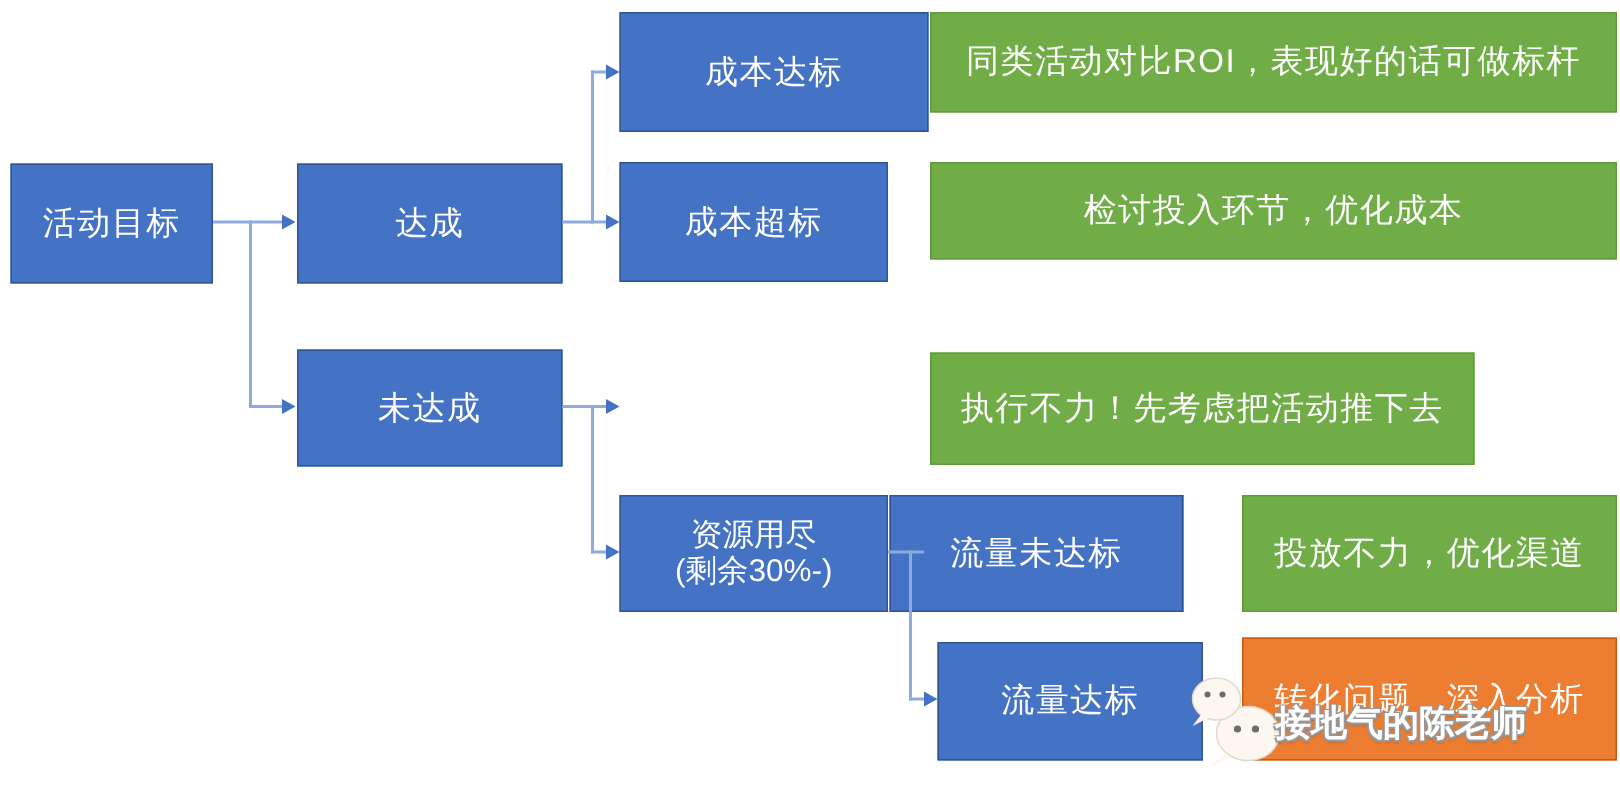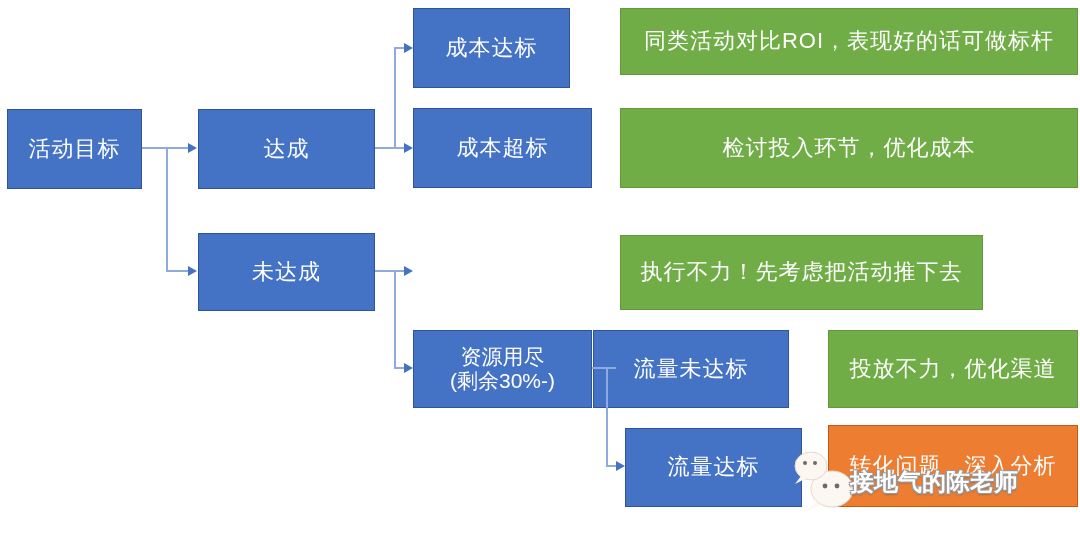--- a/index.html
+++ b/index.html
@@ -42,21 +42,21 @@
   </div>
 
   <div class="node blue" style="left:198px; top:109px; width:177px; height:80px;">
     <span>达成</span>
   </div>
 
   <div class="node blue" style="left:198px; top:233px; width:177px; height:78px;">
     <span>未达成</span>
   </div>
 
-  <div class="node blue" style="left:413px; top:8px; width:157px; height:80px;">
+  <div class="node blue" style="left:413px; top:8px; width:206px; height:80px;">
     <span>成本达标</span>
   </div>
 
   <div class="node blue" style="left:413px; top:108px; width:179px; height:80px;">
     <span>成本超标</span>
   </div>
 
 
   <div class="node blue" style="left:413px; top:330px; width:179px; height:78px;">
     <span class="l2">资源用尽</span>
@@ -68,21 +68,21 @@
   </div>
 
   <div class="node blue" style="left:625px; top:428px; width:177px; height:79px;text-align:right;">
     <span>流量达标</span>
   </div>
 
   <div class="node green" style="left:620px; top:8px; width:458px; height:67px;">
     <span>同类活动对比ROI，表现好的话可做标杆</span>
   </div>
 
-  <div class="node green" style="left:620px; top:108px; width:458px; height:80px;">
+  <div class="node green" style="left:620px; top:108px; width:458px; height:65px;">
     <span>检讨投入环节，优化成本</span>
   </div>
 
   <div class="node green" style="left:620px; top:235px; width:363px; height:75px;">
     <span>执行不力！先考虑把活动推下去</span>
   </div>
 
   <div class="node green" style="left:828px; top:330px; width:250px; height:78px;">
     <span>投放不力，优化渠道</span>
   </div>

